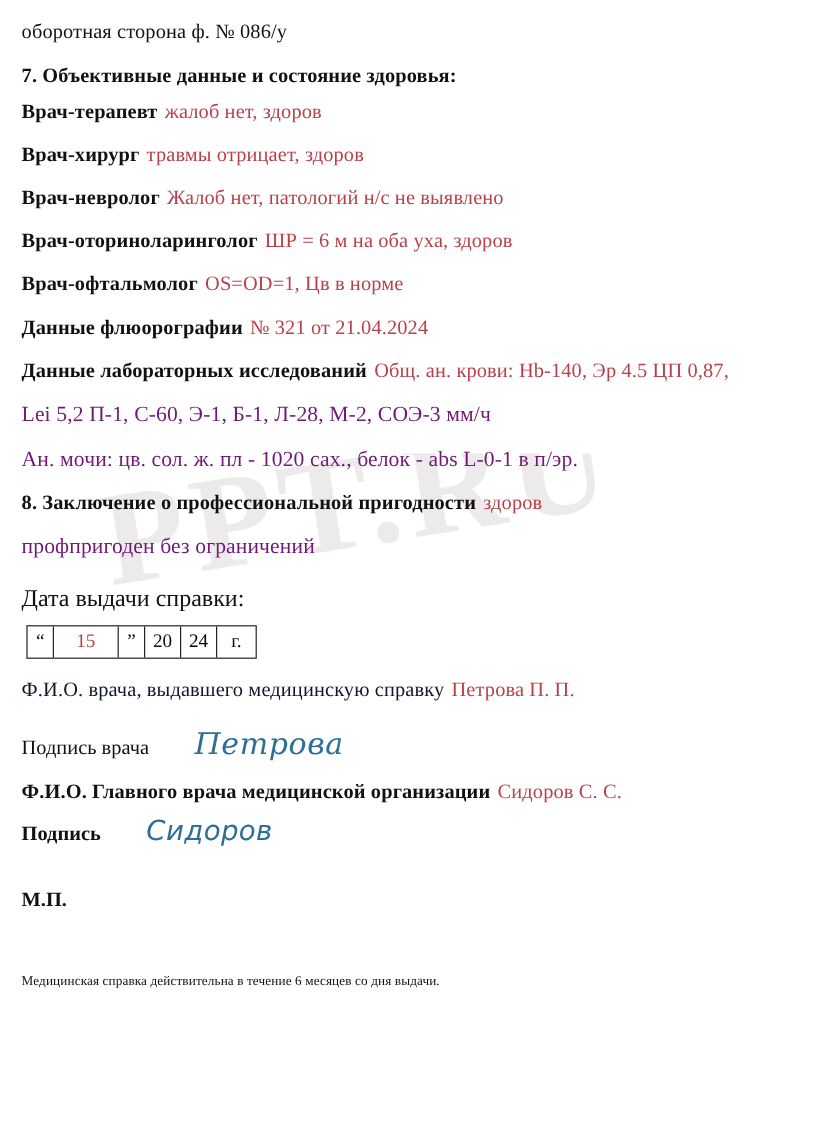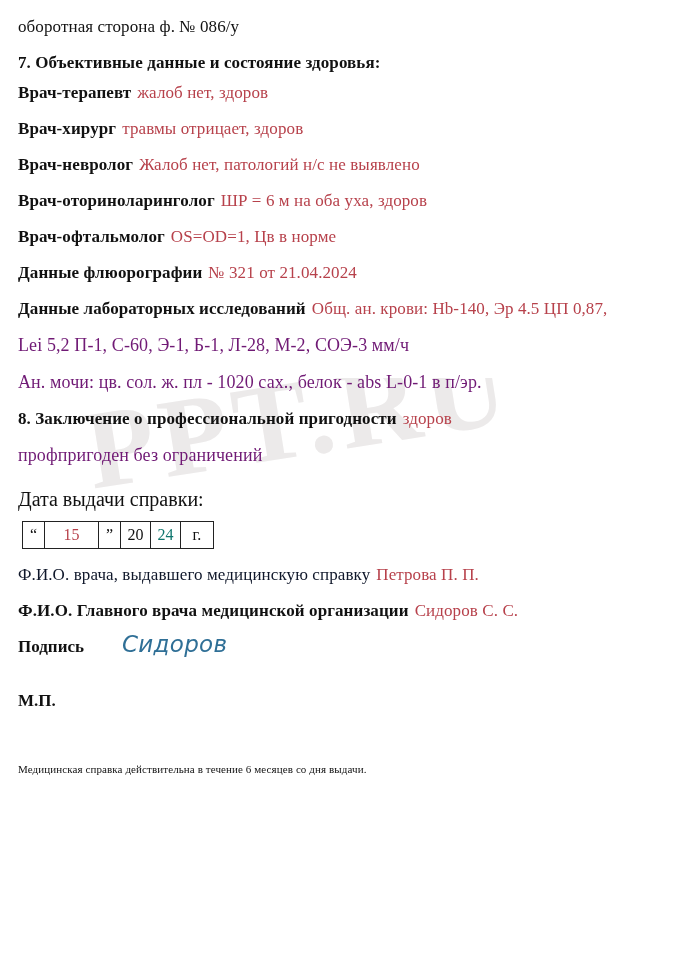--- a/index.html
+++ b/index.html
@@ -120,21 +120,21 @@
     box-sizing: border-box;
     padding: 0 4px;
     white-space: nowrap;
   }
   .date-cell:last-child { border-right: none; }
   .dc-quote-open  { width: 22px; }
   .dc-day         { width: 54px; color: #b7414b; }
   .dc-quote-close { width: 22px; }
   .dc-month       { width: 126px; color: #b7414b; }
   .dc-cent        { width: 30px; }
-  .dc-year        { width: 30px; color: #0f766e; }
+  .dc-year        { width: 30px; color: #000000; }
   .dc-god         { width: 32px; }
 
   
   .sig-row {
     font-size: 17px;
     margin-top: 20px;
     display: flex;
     align-items: baseline;
   }
   .sig-caption { white-space: nowrap; }
@@ -226,20 +226,24 @@
       <div class="date-cell dc-quote-close">”</div>
       <div class="date-cell dc-cent">20</div>
       <div class="date-cell dc-year">24</div>
       <div class="date-cell dc-god">г.</div>
     </div>
 
     <div class="row">
       <span class="lbl-plain">Ф.И.О. врача, выдавшего медицинскую справку</span><span class="val">Петрова П. П.</span>
     </div>
 
+    <div class="sig-row">
+      <span class="sig-caption">Подпись врача</span>
+      <span class="signature">Петрова</span>
+    </div>
 
     <div class="row">
       <span class="lbl">Ф.И.О. Главного врача медицинской организации</span><span class="val">Сидоров С. С.</span>
     </div>
 
     <div class="sig-row" style="margin-top:10px;">
       <span class="sig-caption bold">Подпись</span>
       <span class="signature alt">Сидоров</span>
     </div>
 

